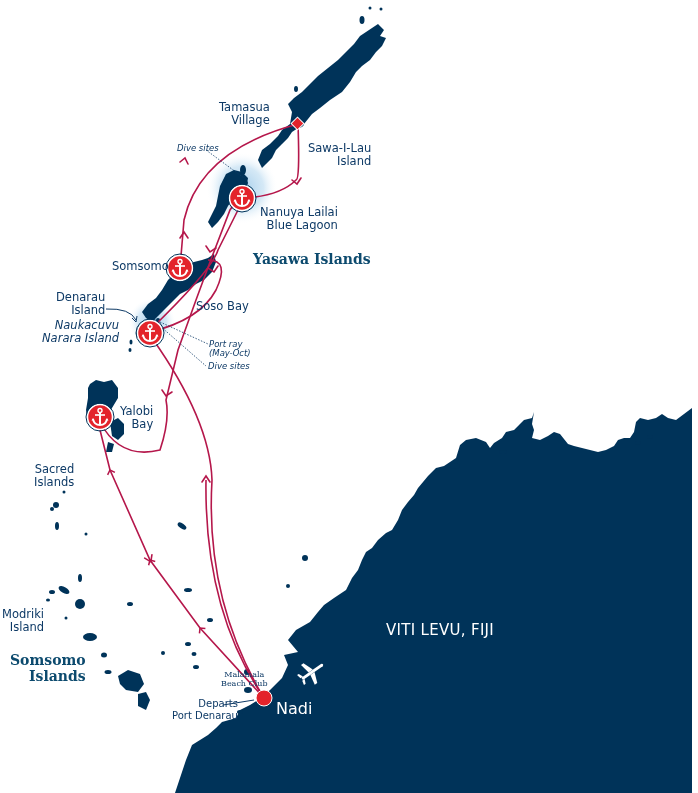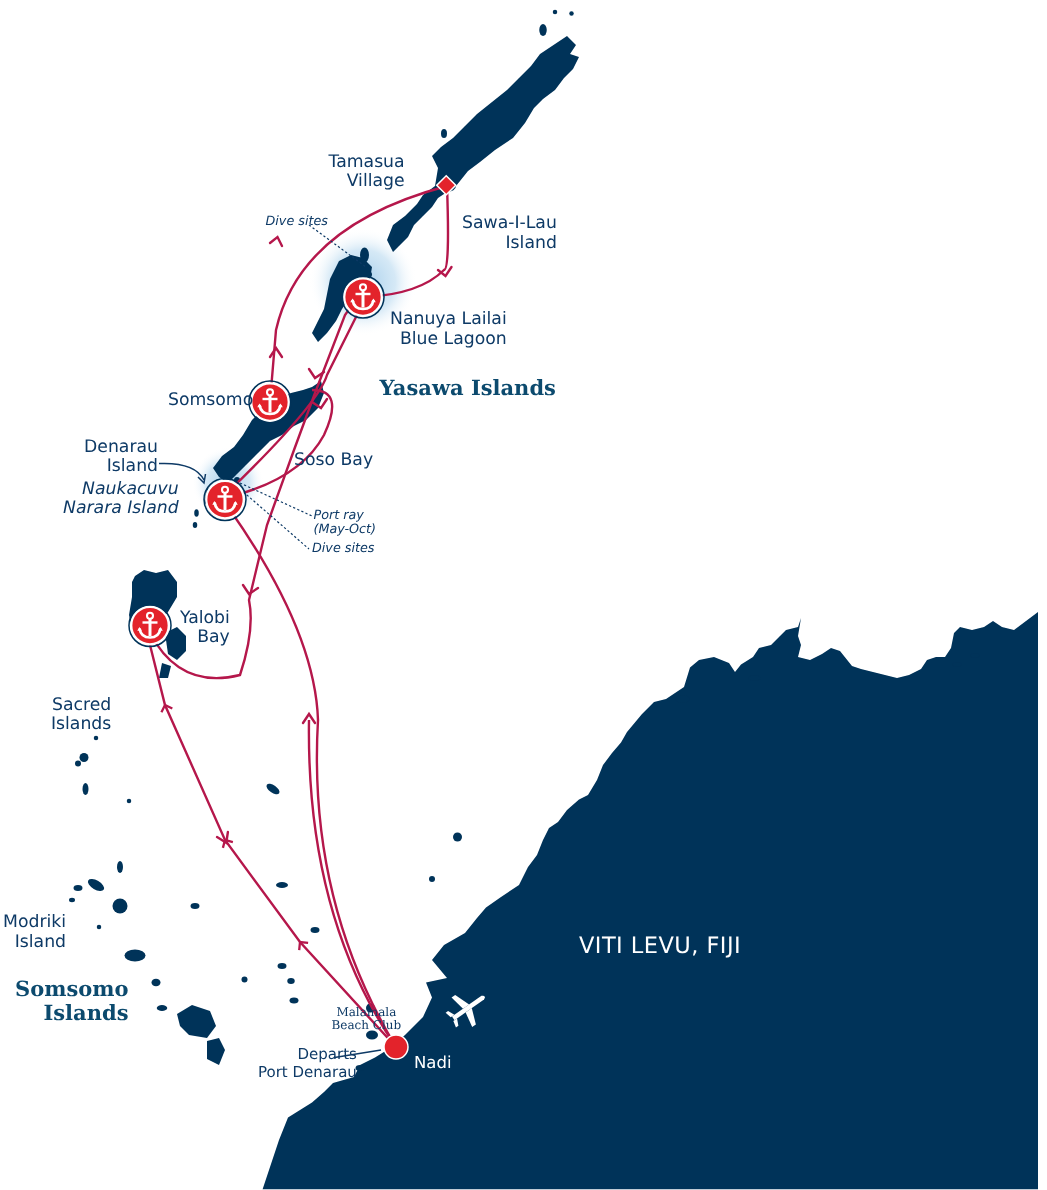--- a/index.html
+++ b/index.html
@@ -215,14 +215,14 @@
     <span>Islands</span>
 </div>
 <div class="label tiny" style="left:173px;top:670px;">
   <span>Malamala</span>
     <span>Beach Club</span>
 </div>
 <div class="label right" style="left:172px;top:698px;font-size:10px;line-height:12px;">
   <span>Departs</span>
     <span>Port Denarau</span>
 </div>
-<div class="label white" style="left:276px;top:702px;font-size:11px;">Nadi</div>
+<div class="label white" style="left:276px;top:702px;font-size:16px;">Nadi</div>
 <div class="label white" style="left:386px;top:624px;font-size:15px;letter-spacing:0.3px;">VITI LEVU, FIJI</div>
 
 </body></html>

